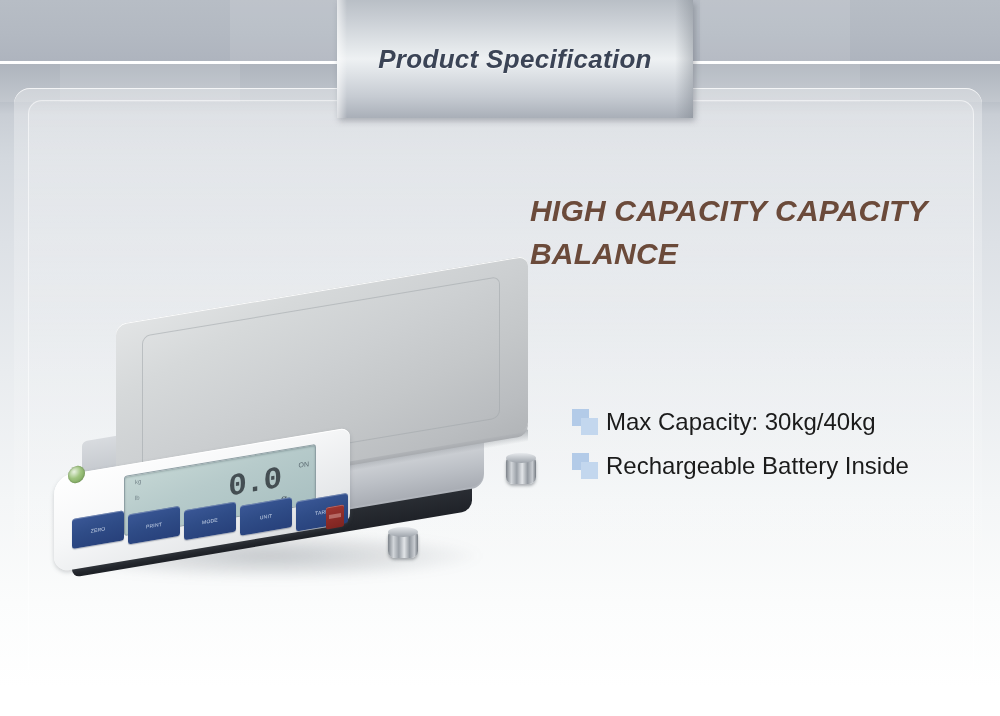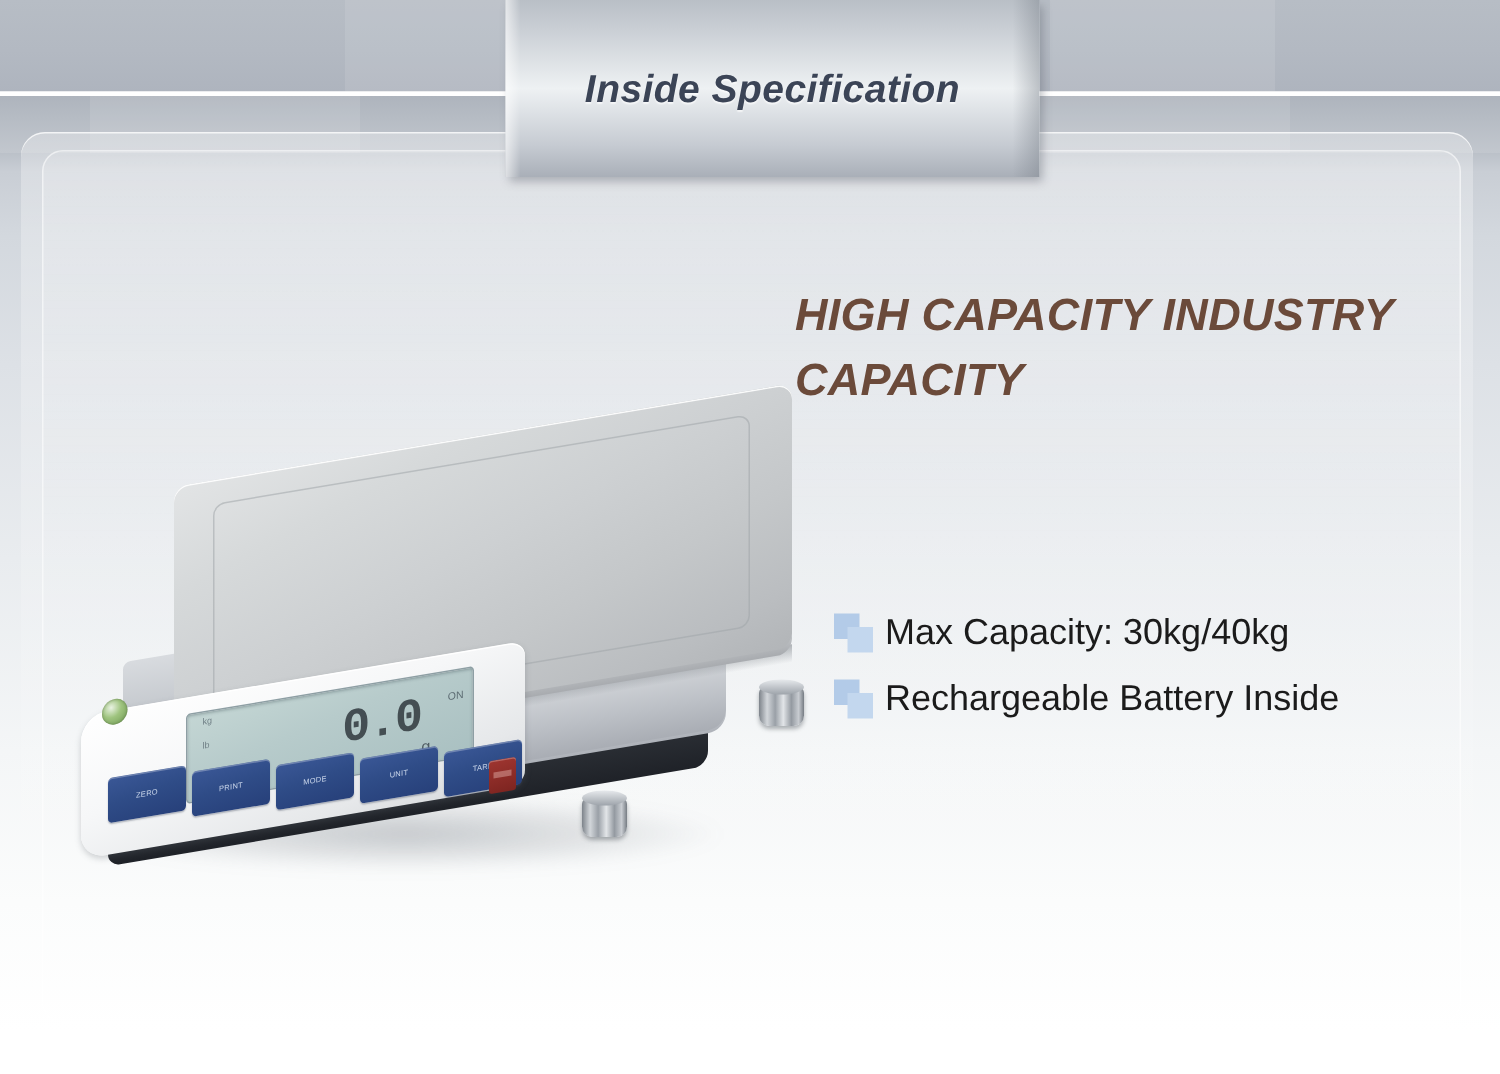--- a/index.html
+++ b/index.html
@@ -42,21 +42,21 @@
   .plaque .title{position:absolute;left:0;top:0;width:356px;height:118px;
     display:flex;align-items:center;justify-content:center;
     font-size:26px;font-weight:bold;font-style:italic;color:#3b4456;
     letter-spacing:.3px;text-shadow:0 1px 1px rgba(255,255,255,.65);}
 
   
   .headline{position:absolute;left:530px;top:190px;width:430px;
     font-size:30px;font-weight:bold;font-style:italic;color:#6b4a3a;
     line-height:1.42;letter-spacing:.2px;}
 
-  .bullets{position:absolute;left:556px;top:400px;width:410px;}
+  .bullets{position:absolute;left:572px;top:400px;width:410px;}
   .brow{position:relative;height:44px;display:flex;align-items:center;}
   .bmark{position:relative;width:34px;height:26px;flex:0 0 34px;}
   .bmark .sq1{position:absolute;left:0;top:0;width:17px;height:17px;background:#b3cbe8;}
   .bmark .sq2{position:absolute;left:9px;top:9px;width:17px;height:17px;background:#c3d7ee;}
   .btext{font-size:24px;color:#1b1b1b;line-height:1.1;white-space:nowrap;}
 
   
   .product{position:absolute;left:20px;top:270px;width:580px;height:340px;}
 
   .shadowblob{position:absolute;left:40px;top:262px;width:420px;height:48px;
@@ -167,24 +167,24 @@
     <div class="streak" style="left:60px;width:180px;"></div>
     <div class="streak" style="left:620px;width:240px;"></div>
   </div>
 
   <div class="frameOuter"></div>
   <div class="frameInner"></div>
 
   <div class="plaque">
     <div class="edgeL"></div>
     <div class="edgeR"></div>
-    <div class="title">Inside Specification</div>
-  </div>
-
-  <div class="headline">HIGH CAPACITY INDUSTRY CAPACITY</div>
+    <div class="title">Product Specification</div>
+  </div>
+
+  <div class="headline">HIGH CAPACITY CAPACITY BALANCE</div>
 
   <div class="bullets">
     <div class="brow">
       <div class="bmark">
         <div class="sq1"></div>
           <div class="sq2"></div>
       </div>
       <div class="btext">Max Capacity: 30kg/40kg</div>
     </div>
     <div class="brow">

